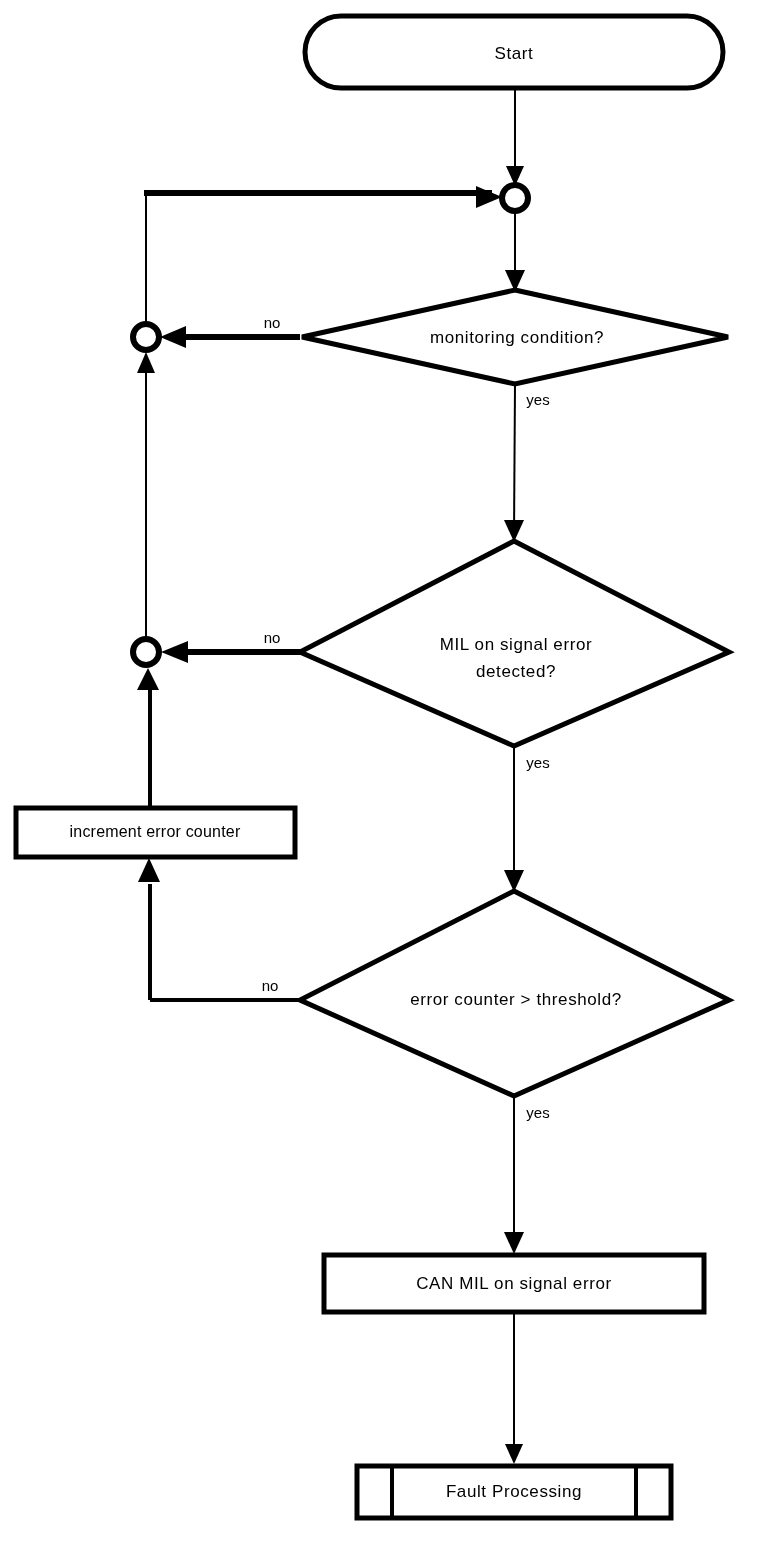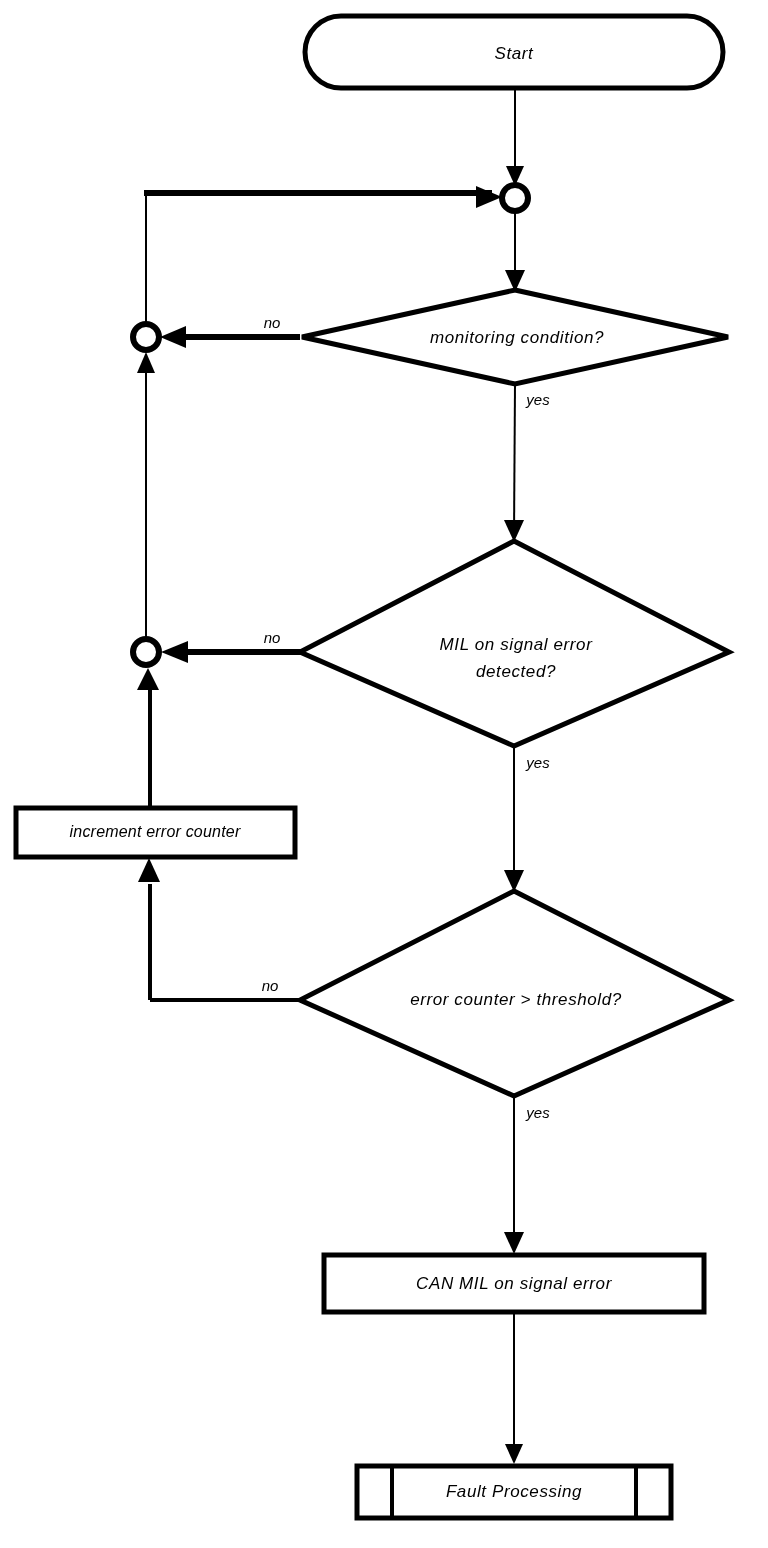--- a/index.html
+++ b/index.html
@@ -11,21 +11,20 @@
     width: 768px;
     height: 1548px;
     font-family: "Liberation Sans", sans-serif;
     overflow: hidden;
   }
   #flowchart-root {
     position: relative;
     width: 768px;
     height: 1548px;
     background: #ffffff;
-    font-style: italic;
   }
   svg.chart-canvas {
     position: absolute;
     top: 0;
     left: 0;
     width: 768px;
     height: 1548px;
     display: block;
   }
   .node-shape {

